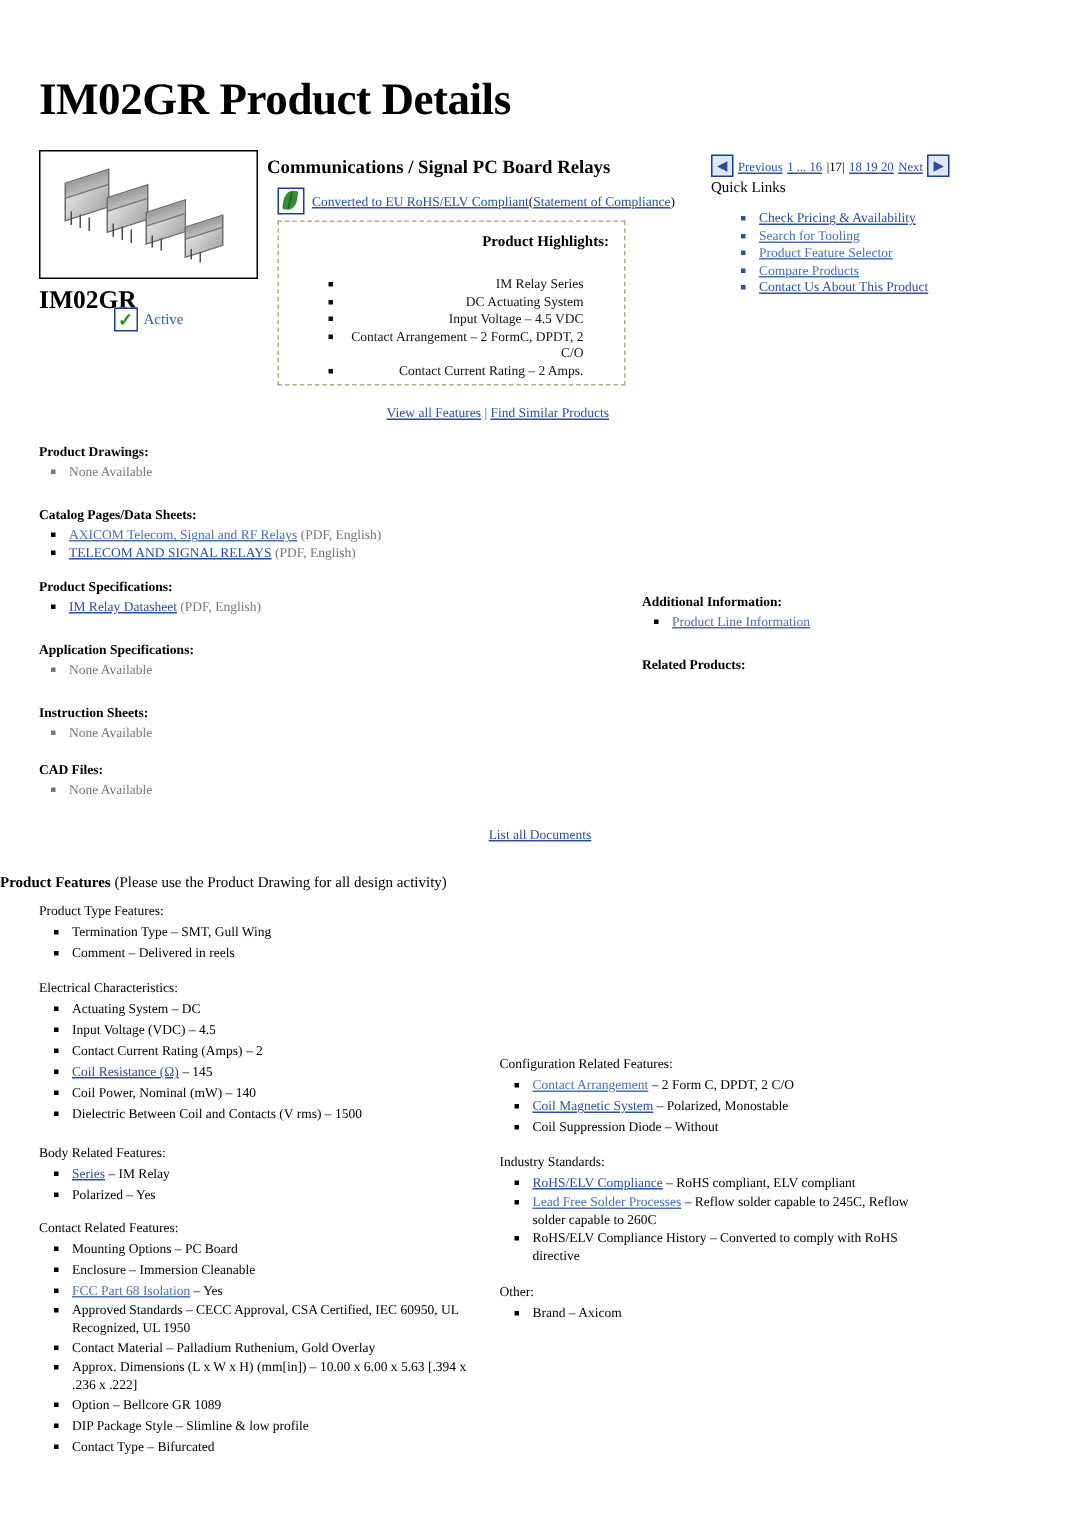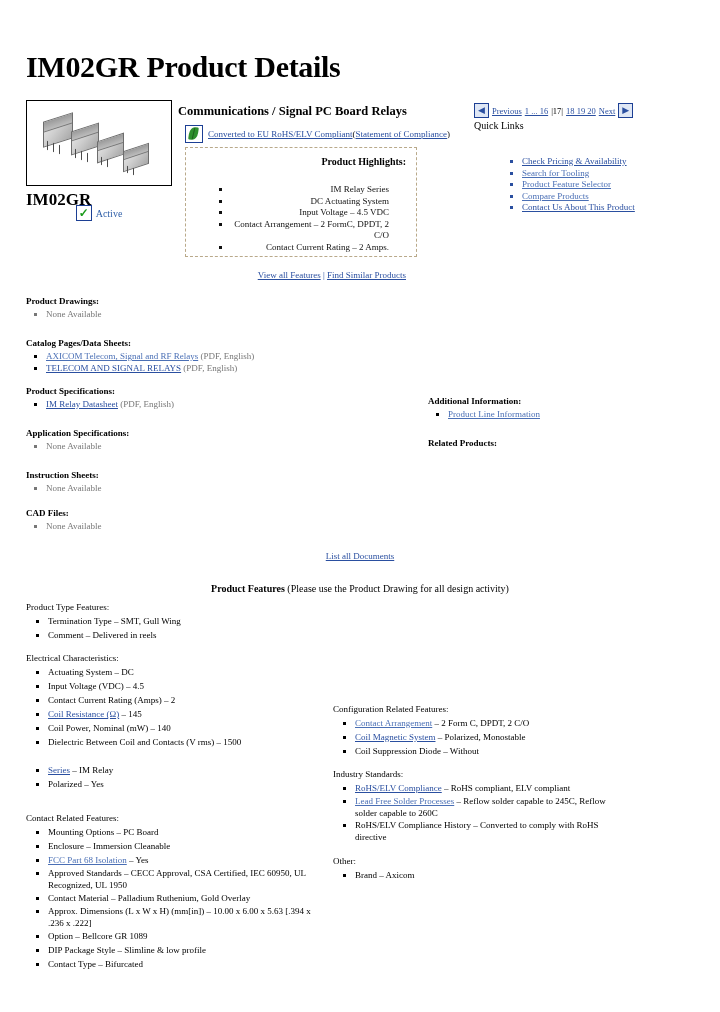--- a/index.html
+++ b/index.html
@@ -185,21 +185,21 @@
     position: absolute;
     left: 474px;
     top: 120px;
     font-size: 10px;
     font-weight: normal;
   }
   .qlist {
     position: absolute;
     left: 488px;
     top: 140px;
-    margin: 16px;
+    margin: 0;
     padding-left: 18px;
     width: 180px;
   }
   .qlist li {
     list-style: square;
     font-size: 9px;
     line-height: 11.5px;
     color:#2a4fa0;
   }
 
@@ -237,21 +237,21 @@
     left: 0; right: 0;
     top: 551px;
     text-align: center;
     font-size: 9px;
   }
 
   .pf-header {
     position: absolute;
     left: 0; right: 0;
     top: 583px;
-    text-align: center;
+    text-align: left;
     font-size: 10px;
   }
   .pf-header span { font-weight: bold; }
 
   .fsec { position: absolute; font-size: 9px; }
   .fsec h4 { margin: 0 0 2px 0; font-size: 9px; font-weight: normal; }
   .fsec ul { margin: 0; padding-left: 22px; }
   .fsec li { list-style: square; font-size: 9px; line-height: 14px; }
 </style>
 </head>
@@ -418,20 +418,21 @@
       <li>Actuating System – DC</li>
       <li>Input Voltage (VDC) – 4.5</li>
       <li>Contact Current Rating (Amps) – 2</li>
       <li><a class="lnk" href="#">Coil Resistance (Ω)</a><span> – 145</span></li>
       <li>Coil Power, Nominal (mW) – 140</li>
       <li>Dielectric Between Coil and Contacts (V rms) – 1500</li>
     </ul>
   </div>
 
   <div class="fsec" style="left:26px; top:763px; width:310px;">
+    <h4>Body Related Features:</h4>
     <ul>
       <li><a class="lnk" href="#">Series</a><span> – IM Relay</span></li>
       <li>Polarized – Yes</li>
     </ul>
   </div>
 
   <div class="fsec" style="left:26px; top:813px; width:300px;">
     <h4>Contact Related Features:</h4>
     <ul>
       <li>Mounting Options – PC Board</li>

